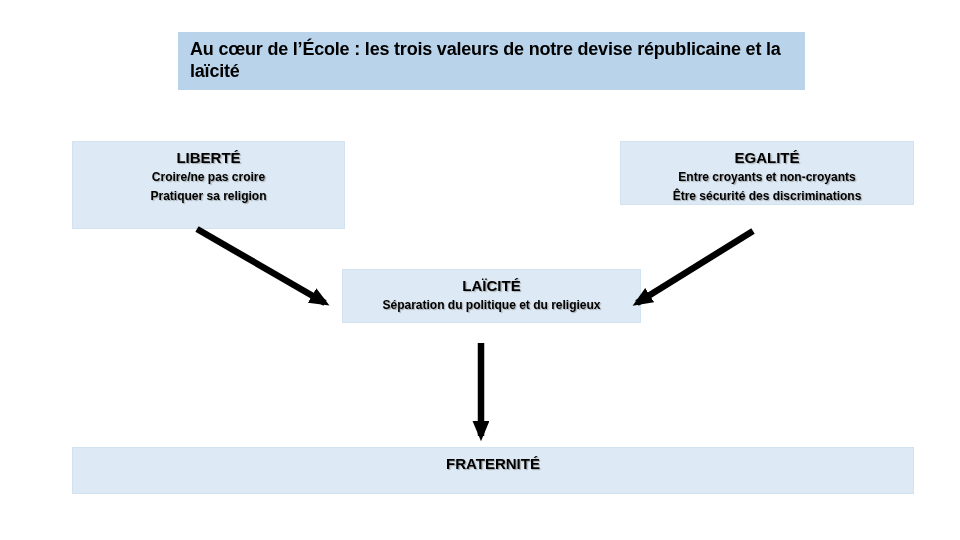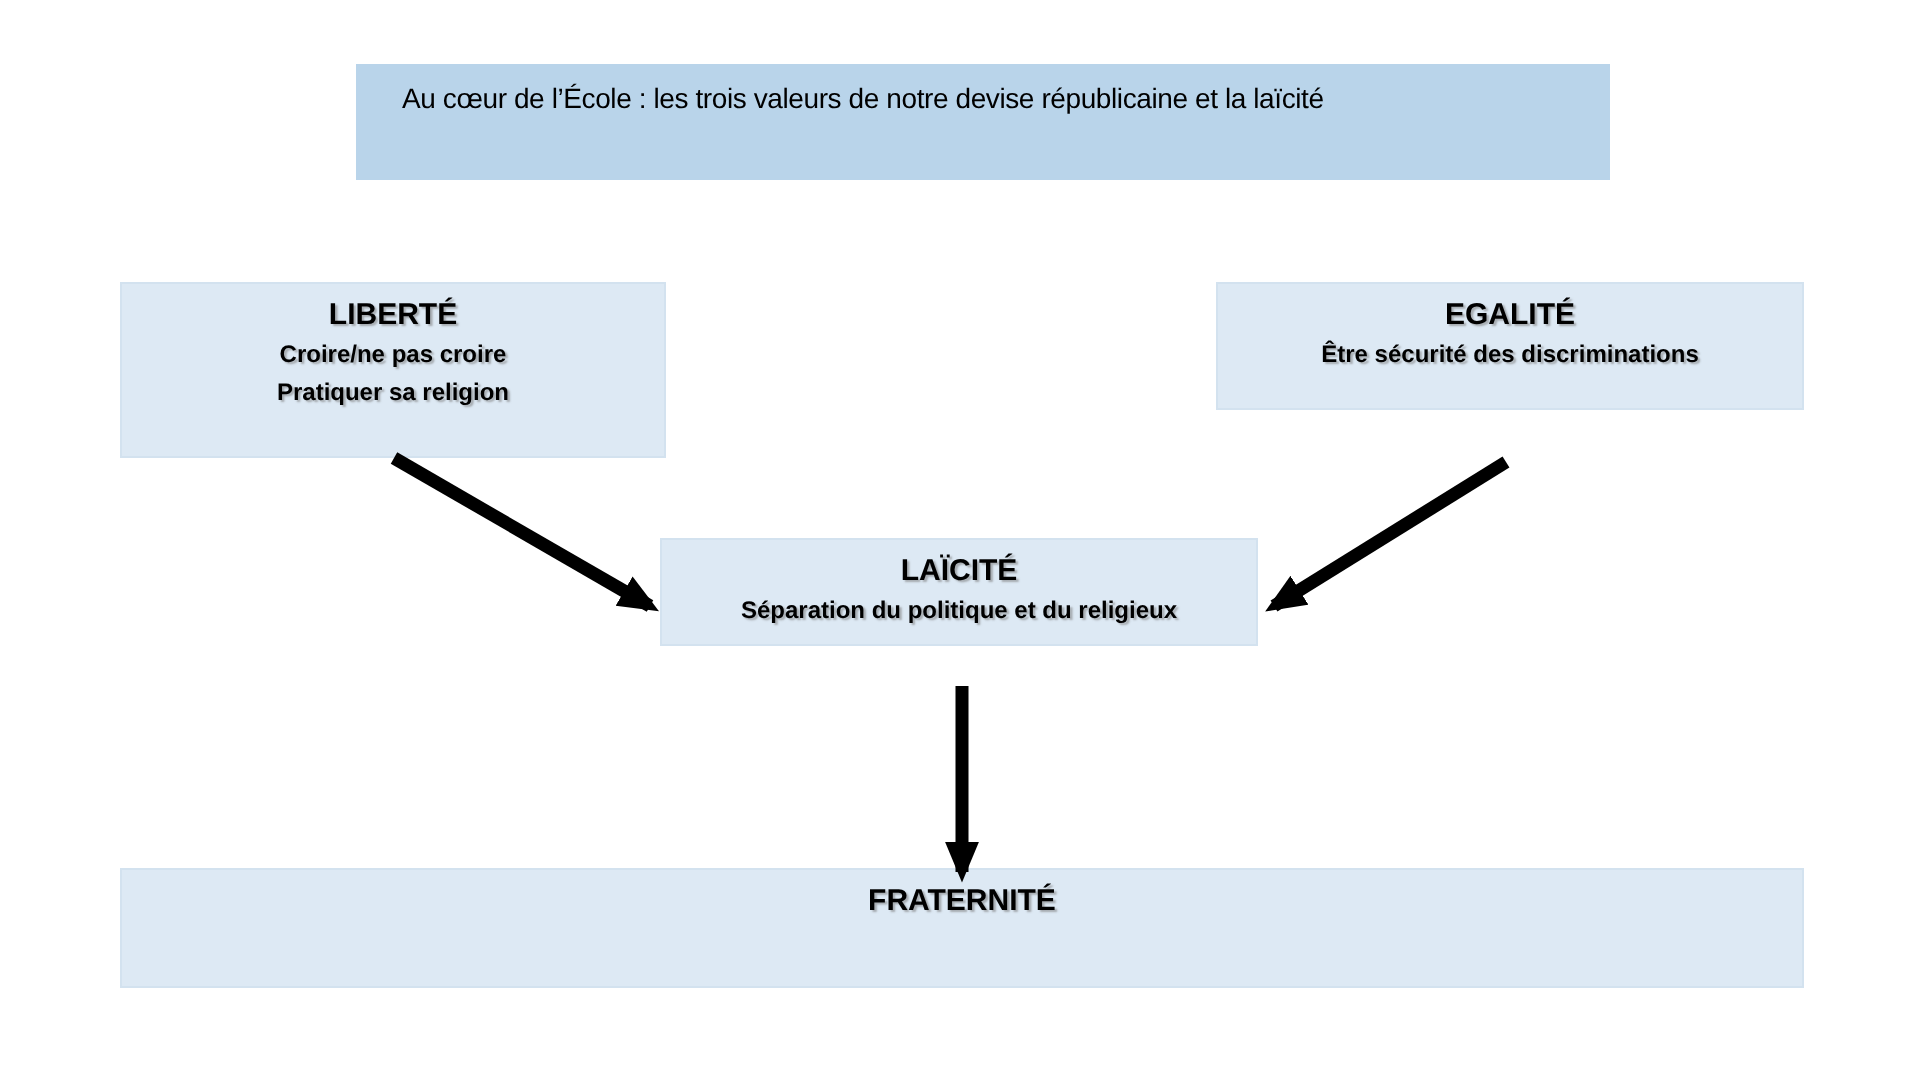--- a/index.html
+++ b/index.html
@@ -12,53 +12,54 @@
   .slide {
     position: relative;
     width: 960px; height: 540px;
     background: #ffffff;
   }
   .title-box {
     position: absolute;
     left: 178px; top: 32px;
     width: 627px; height: 58px;
     background: #b9d4ea;
-    padding: 6px 23px;
+    padding: 6px 12px;
     color: #000000;
-    font-size: 14px;
+    font-size: 18px;
     line-height: 22px;
-    font-weight: 400;
+    font-weight: 700;
     letter-spacing: -0.2px;
     text-align: left;
   }
   .value-box {
     position: absolute;
     background: #dde9f4;
     border: 1px solid #d3e2ef;
     text-align: center;
     color: #000000;
     padding-top: 5px;
+    margin-left: 12px;
   }
   .value-box .heading {
     font-size: 15px;
     line-height: 21px;
     font-weight: 700;
     text-shadow: 1.2px 1.2px 1px rgba(120,120,120,0.55);
   }
   .value-box .line {
     font-size: 12px;
     line-height: 19px;
     font-weight: 700;
     text-shadow: 1.2px 1.2px 1px rgba(120,120,120,0.55);
     white-space: nowrap;
   }
   .box-liberte    { left: 60px;  top: 141px; width: 273px; height: 88px; }
   .box-egalite    { left: 608px; top: 141px; width: 294px; height: 64px; }
   .box-laicite    { left: 330px; top: 269px; width: 299px; height: 54px; }
-  .box-fraternite { left: 60px;  top: 434px; width: 842px; height: 60px; }
+  .box-fraternite { left: 60px;  top: 447px; width: 842px; height: 47px; }
   .arrows {
     position: absolute;
     left: 0; top: 0;
     width: 960px; height: 540px;
     pointer-events: none;
   }
 </style>
 </head>
 <body>
 
@@ -67,20 +68,21 @@
   <div class="title-box">Au cœur de l’École : les trois valeurs de notre devise républicaine et la laïcité</div>
 
   <div class="value-box box-liberte">
     <div class="heading">LIBERTÉ</div>
     <div class="line">Croire/ne pas croire</div>
     <div class="line">Pratiquer sa religion</div>
   </div>
 
   <div class="value-box box-egalite">
     <div class="heading">EGALITÉ</div>
+    <div class="line">Entre croyants et non-croyants</div>
     <div class="line">Être sécurité des discriminations</div>
   </div>
 
   <div class="value-box box-laicite">
     <div class="heading">LAÏCITÉ</div>
     <div class="line">Séparation du politique et du religieux</div>
   </div>
 
   <div class="value-box box-fraternite">
     <div class="heading">FRATERNITÉ</div>

